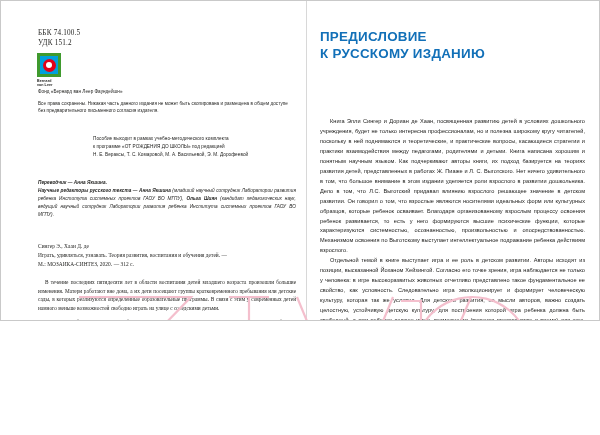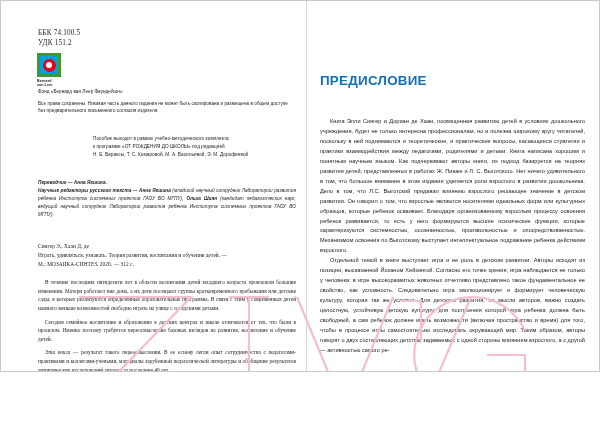--- a/index.html
+++ b/index.html
@@ -9,21 +9,21 @@
   }
   body {
     width: 600px;
     height: 435px;
     font-family: "Liberation Sans", sans-serif;
     overflow: hidden;
   }
   #spread {
     position: relative;
     width: 600px;
-    height: 372px;
+    height: 321px;
     background: #ffffff;
     border: 1px solid #c9c9c9;
     box-sizing: border-box;
     overflow: hidden;
   }
   
   #watermark {
     position: absolute;
     left: 0; top: 0;
     width: 600px; height: 435px;
@@ -195,21 +195,21 @@
   }
   #chapter-title {
     position: absolute;
     left: 13px; top: 27px;
     font-family: "Liberation Sans", sans-serif;
     font-size: 13.4px;
     font-weight: bold;
     line-height: 1.27;
     letter-spacing: .25px;
   }
-  #chapter-title .l { display: block; margin-top: 44px; }
+  #chapter-title .l { display: block; }
   .rp-body {
     position: absolute;
     left: 13px; top: 116px;
     width: 265px;
     font-family: "Liberation Sans", sans-serif;
     font-size: 5.6px;
     line-height: 1.78;
     color: #222220;
     text-align: justify;
     letter-spacing: .02px;
@@ -288,20 +288,21 @@
       <div>© Elly Singer &amp; Dorian de Haan, 2012</div>
       <div>© «МОЗАИКА-СИНТЕЗ», 2019</div>
     </div>
   </div>
 
   <div id="gutter"></div>
 
   <div id="page-right">
     <div id="chapter-title" style="color: rgb(18, 112, 184);">
       <span class="l">ПРЕДИСЛОВИЕ</span>
+      <span class="l">К РУССКОМУ ИЗДАНИЮ</span>
     </div>
 
     <div class="rp-body">
       <p>Книга Элли Сингер и Дориан де Хаан, посвященная развитию детей в условиях дошкольного учреждения, будет не только интересна профессионалам, но и полезна широкому кругу читателей, поскольку в ней поднимаются и теоретические, и практические вопросы, касающиеся стратегии и практики взаимодействия между педагогами, родителями и детьми. Книга написана хорошим и понятным научным языком. Как подчеркивают авторы книги, их подход базируется на теориях развития детей, представленных в работах Ж. Пиаже и Л. С. Выготского. Нет ничего удивительного в том, что большое внимание в этом издании уделяется роли взрослого в развитии дошкольника. Дело в том, что Л.С. Выготский придавал влиянию взрослого решающее значение в детском развитии. Он говорил о том, что взрослые являются носителями идеальных форм или культурных образцов, которые ребенок осваивает. Благодаря организованному взрослым процессу освоения ребенок развивается, то есть у него формируются высшие психические функции, которые характеризуются системностью, осознанностью, произвольностью и опосредствованностью. Механизмом освоения по Выготскому выступает интеллектуальное подражание ребенка действиям взрослого.</p>
       <p>Отдельной темой в книге выступает игра и ее роль в детском развитии. Авторы исходят из позиции, высказанной Йоханом Хейзингой. Согласно его точке зрения, игра наблюдается не только у человека: в игре высокоразвитых животных отчетливо представлено такое фундаментальное ее свойство, как условность. Следовательно игра эволюционирует и формирует человеческую культуру, которая так же условна. Для детского развития, по мысли авторов, важно создать целостную, устойчивую детскую культуру, для построения которой игра ребенка должна быть свободный, а сам ребенок должен иметь возможности (включая пространство и время) для того, чтобы в процессе игры самостоятельно исследовать окружающий мир. Таким образом, авторы говорят о двух составляющих детства, задаваемых с одной стороны влиянием взрослого, а с другой — активностью самого ре-</p>
     </div>
 
     <div id="page-number">5</div>
   </div>
 

